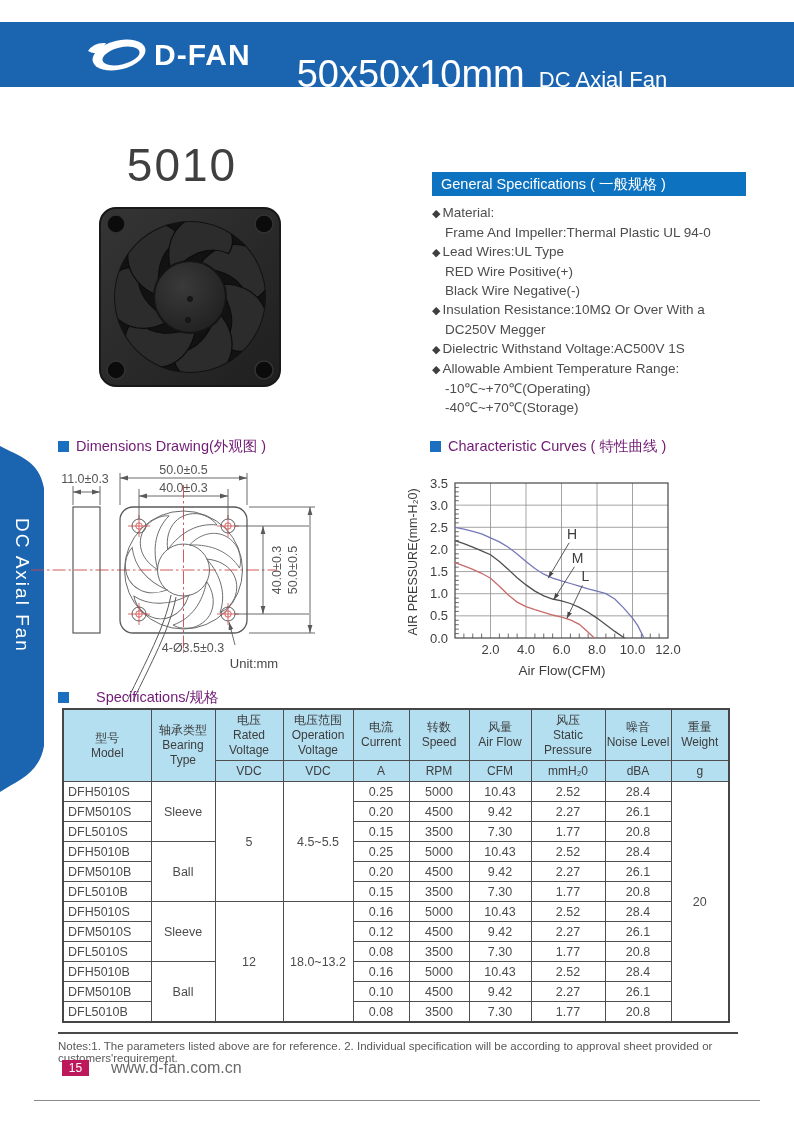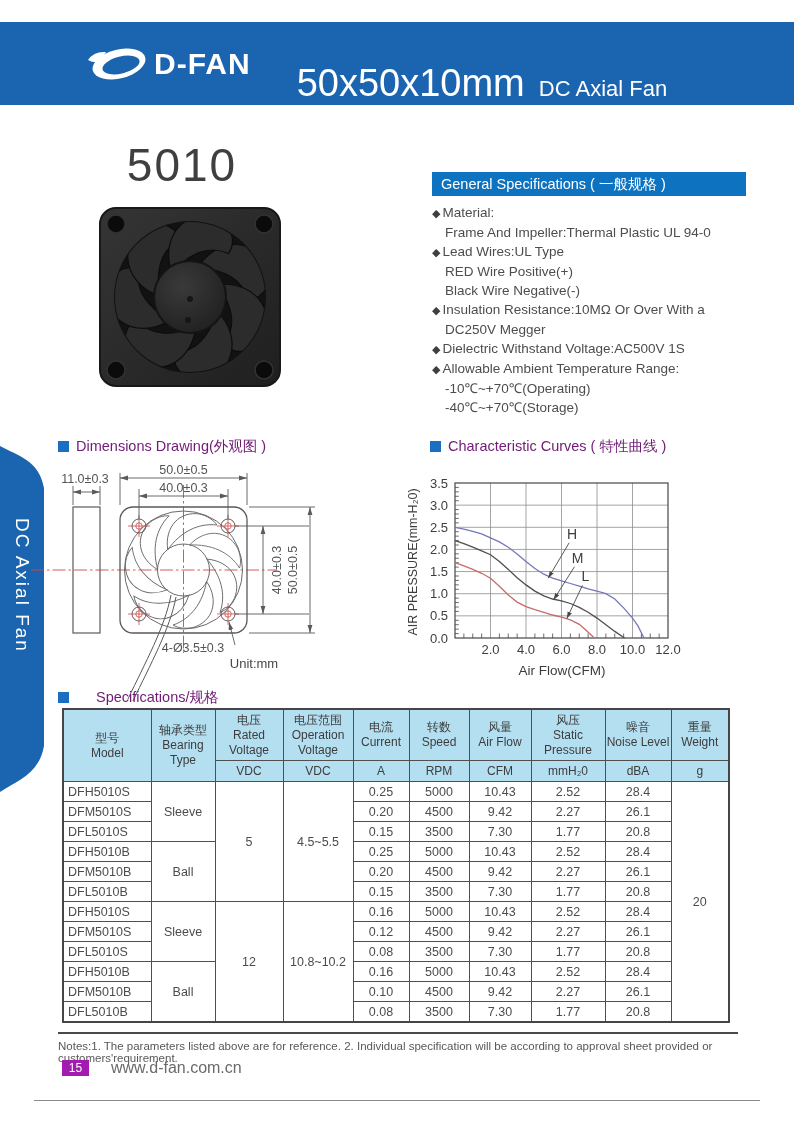--- a/index.html
+++ b/index.html
@@ -1,20 +1,20 @@
 <!DOCTYPE html>
 <html><head>
 <meta charset="utf-8">
 <title>D-FAN 5010 Datasheet</title>
 <style>
   html,body{margin:0;padding:0;background:#e8e8e8;}
   .page{position:relative;width:794px;height:1123px;background:#fff;margin:0 auto;
         font-family:"Liberation Sans",sans-serif;color:#4a4a4a;overflow:hidden;}
   
-  .band{position:absolute;left:0;top:22px;width:794px;height:83px;background:#1b64af;
+  .band{position:absolute;left:0;top:22px;width:794px;height:65px;background:#1b64af;
         display:flex;align-items:center;}
   .band .logo-wrap{display:flex;align-items:center;margin-left:86px;}
   .brand{color:#fff;font-size:30px;font-weight:bold;letter-spacing:1px;margin-left:6px;}
   .hsize{color:#fff;font-size:38px;margin-left:46px;}
   .hsub{color:#fff;font-size:22px;margin-left:14px;padding-bottom:2px;}
   .band-inner{display:flex;align-items:baseline;margin-top:40px;}
   
   .side-tab{position:absolute;left:0;top:440px;width:52px;height:362px;}
   .side-tab .vtext{position:absolute;left:11px;top:78px;color:#fff;font-size:19px;
         writing-mode:vertical-rl;letter-spacing:2px;}
@@ -43,21 +43,21 @@
   .spec-table{border:2px solid #464646;}
   .spec-table thead th{background:#b4dff1;font-weight:normal;color:#3d3d3d;}
   .spec-table thead .h1 th{height:50px;font-size:12px;line-height:15px;}
   .spec-table thead .h2 th{height:20px;font-size:12px;}
   .spec-table tbody td{height:19px;}
   .spec-table td.model{text-align:left;padding-left:4px;}
   
   .rule-top{position:absolute;left:58px;right:56px;top:1032px;border-top:2px solid #4a4a4a;}
   .rule-bottom{position:absolute;left:34px;right:34px;top:1100px;border-top:1px solid #8a8a8a;}
   .notes{position:absolute;left:58px;top:1040px;width:690px;font-size:11.5px;color:#585858;}
-  .page-no{position:absolute;left:62px;top:1060px;width:27px;height:16px;background:#a21caf;
+  .page-no{position:absolute;left:62px;top:1060px;width:27px;height:16px;background:#be185d;
         color:#fff;font-size:12px;text-align:center;line-height:16px;}
   .website{position:absolute;left:111px;top:1060px;font-size:16px;color:#6a6a6a;line-height:16px;}
 </style>
 </head>
 <body>
 
 <div class="page">
 
   <div class="band">
     <div class="logo-wrap">
@@ -450,21 +450,21 @@
           <td>0.15</td>
           <td>3500</td>
           <td>7.30</td>
           <td>1.77</td>
           <td>20.8</td>
         </tr>
         <tr>
           <td class="model">DFH5010S</td>
           <td rowspan="3">Sleeve</td>
           <td rowspan="6">12</td>
-          <td rowspan="6">10.8~10.2</td>
+          <td rowspan="6">18.0~13.2</td>
           <td>0.16</td>
           <td>5000</td>
           <td>10.43</td>
           <td>2.52</td>
           <td>28.4</td>
         </tr>
         <tr>
           <td class="model">DFM5010S</td>
           <td>0.12</td>
           <td>4500</td>

